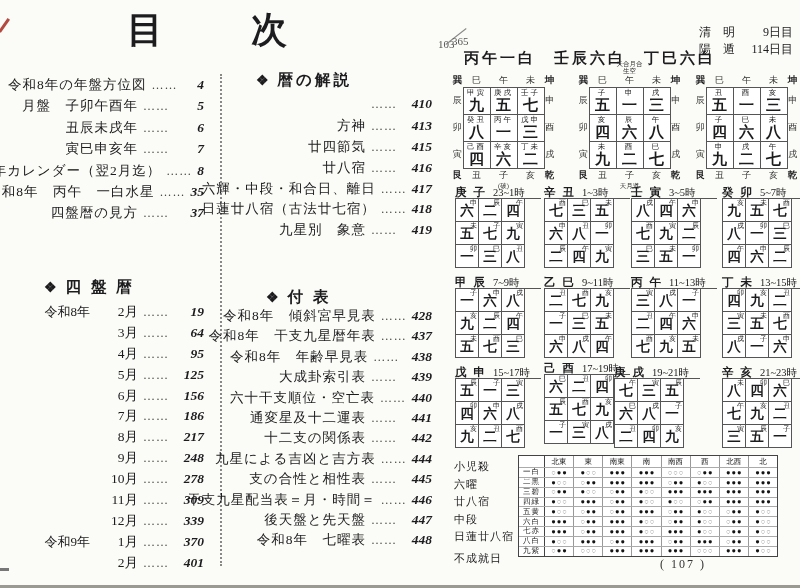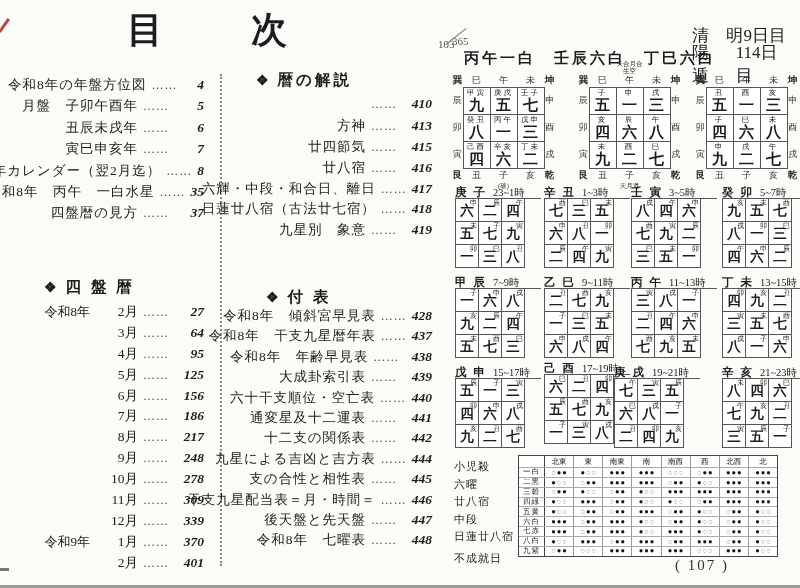--- a/index.html
+++ b/index.html
@@ -30,21 +30,21 @@
 #kaisetsu-header{left:256px;top:70px}
 #fuhyo-header{left:266px;top:287px}
 
 #rpage{position:absolute;left:440px;top:0;width:360px;height:588px}
 #frac{position:absolute;left:0px;top:22px;width:42px;height:34px;font-size:11px;color:#555}
 #frac .nu{position:absolute;left:-2px;top:16px}
 #frac .sl{position:absolute;left:3px;top:14px;width:26px;height:1px;background:#888;transform:rotate(-38deg)}
 #frac .de{position:absolute;left:12px;top:13px}
 #hdr1{position:absolute;left:38px;top:25px;width:256px;text-align:center;font-size:14.5px;font-weight:700;letter-spacing:1px;white-space:nowrap}
 #hdr2{position:absolute;left:24px;top:49px;width:240px;text-align:center;font-size:15px;font-weight:700;letter-spacing:3px;white-space:nowrap}
-#terms{position:absolute;right:14px;top:24px;width:94px;font-size:17px}
+#terms{position:absolute;right:7px;top:24px;width:94px;font-size:12px}
 .term-row{display:flex;justify-content:space-between;height:17px;align-items:baseline}
 
 .board{position:absolute;width:103px}
 .b-row{display:flex;height:13px;align-items:center}
 .b-corner{width:11px;text-align:center;font-size:9.5px;font-weight:700}
 .b-edge{width:27px;text-align:center;font-size:9px;color:#333}
 .b-mid{display:flex}
 .b-side{display:flex;flex-direction:column;width:11px}
 .b-side span{height:27px;line-height:27px;text-align:center;font-size:9px;color:#333}
 .b-grid{display:grid;grid-template-columns:repeat(3,27px);border-left:1px solid #555;border-top:1px solid #555}
@@ -72,21 +72,21 @@
 
 #dt{position:absolute;left:78px;top:455px;width:260px;border:1px solid #444;background:#fff}
 .dt-headrow{display:flex;height:11px;align-items:center;font-size:7.5px}
 .dt-row{display:flex;height:9.85px;align-items:center;border-top:1px solid #aaa;font-size:7.5px}
 .dt-lblcol{width:26px;align-self:stretch;border-right:1px solid #444;display:flex;align-items:center;justify-content:center;letter-spacing:1px}
 .dt-h,.dt-cell{flex:1;text-align:center;border-right:1px solid #999;align-self:stretch;display:flex;align-items:center;justify-content:center}
 .dt-h:last-child,.dt-cell:last-child{border-right:none}
 .dt-cell i{font-style:normal;font-size:7.5px;margin:0 0.5px;line-height:1}
 .c-f{color:#141414}
 .c-e{color:#8a8a8a}
-#pagenum{position:absolute;left:235px;top:557px;font-size:15px;letter-spacing:2px;color:#333}
+#pagenum{position:absolute;left:220px;top:557px;font-size:12px;letter-spacing:2px;color:#333}
 
 #artifact-red{position:absolute;left:-4px;top:24px;width:16px;height:2.5px;background:#b3493f;transform:rotate(-55deg)}
 #artifact-dash{position:absolute;left:0;top:568px;width:9px;height:3px;background:#777}
 </style>
 </head>
 <body>
 
 <div id="page">
   <div id="artifact-red"></div>
   <div id="artifact-dash"></div>
@@ -133,21 +133,21 @@
     </div>
 
   <div id="shiban-header" class="sec-head">
     <span class="mark">❖</span><span>四 盤 暦</span>
   </div>
   <div id="toc-months" class="toc-list">
       <div class="trow">
         <span class="yr">令和8年</span>
         <span class="mon">2月</span>
         <span class="dots">……</span>
-        <span class="pg">27</span>
+        <span class="pg">19</span>
       </div>
       <div class="trow">
         <span class="mon">3月</span>
         <span class="dots">……</span>
         <span class="pg">64</span>
       </div>
       <div class="trow">
         <span class="mon">4月</span>
         <span class="dots">……</span>
         <span class="pg">95</span>

